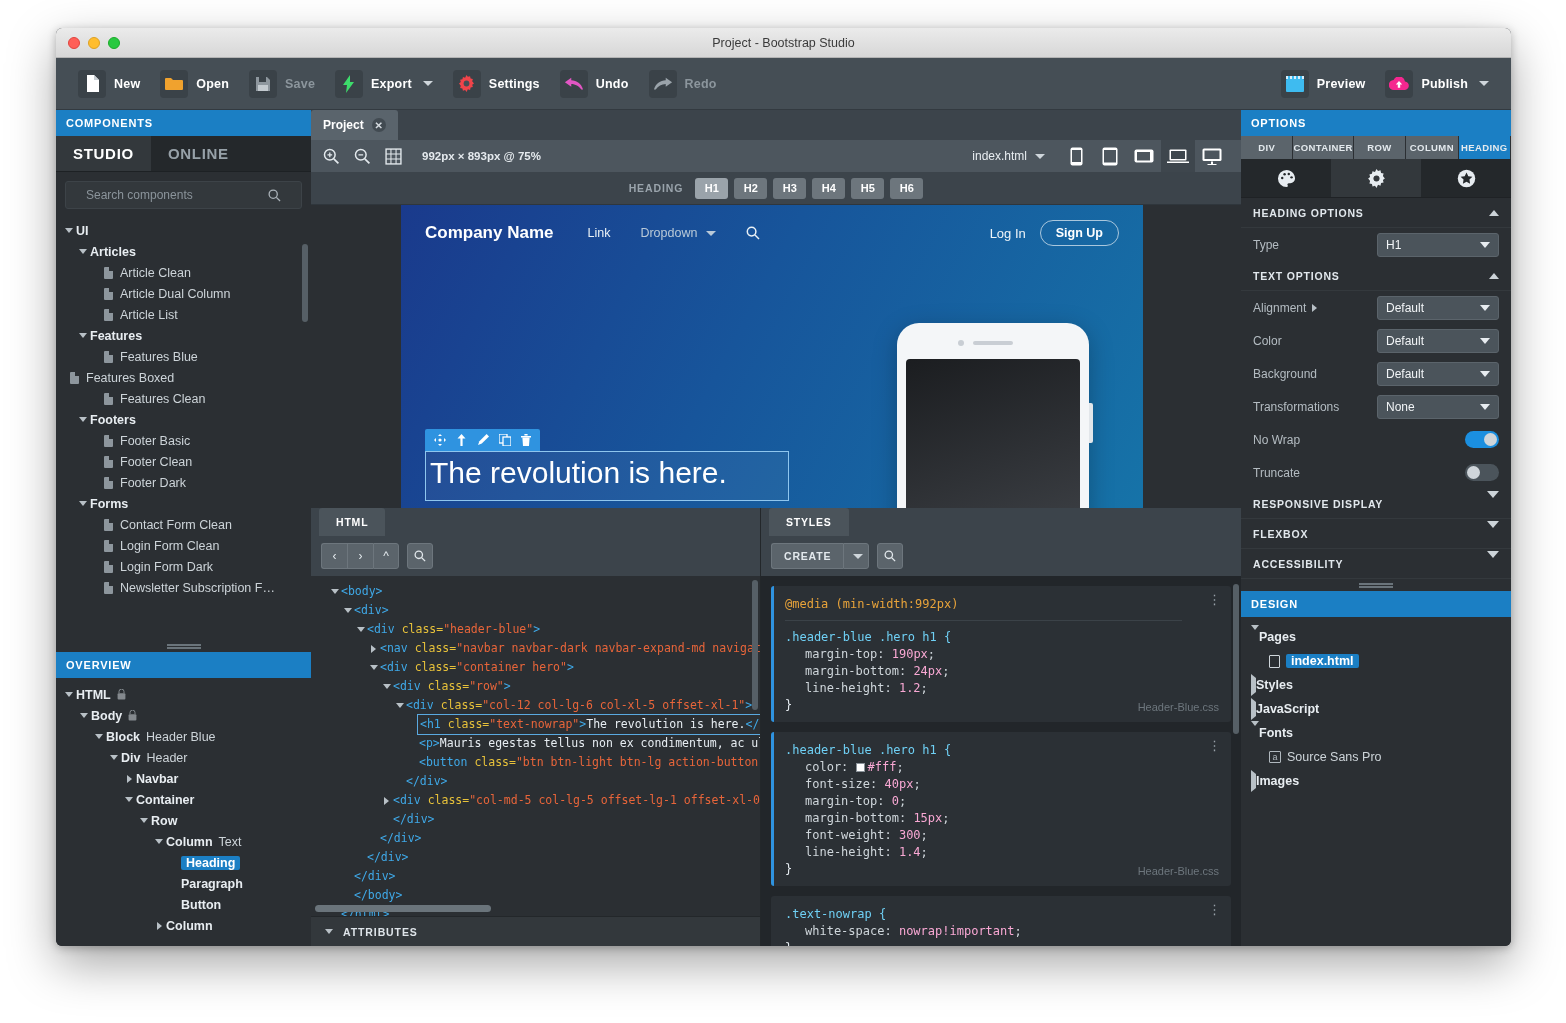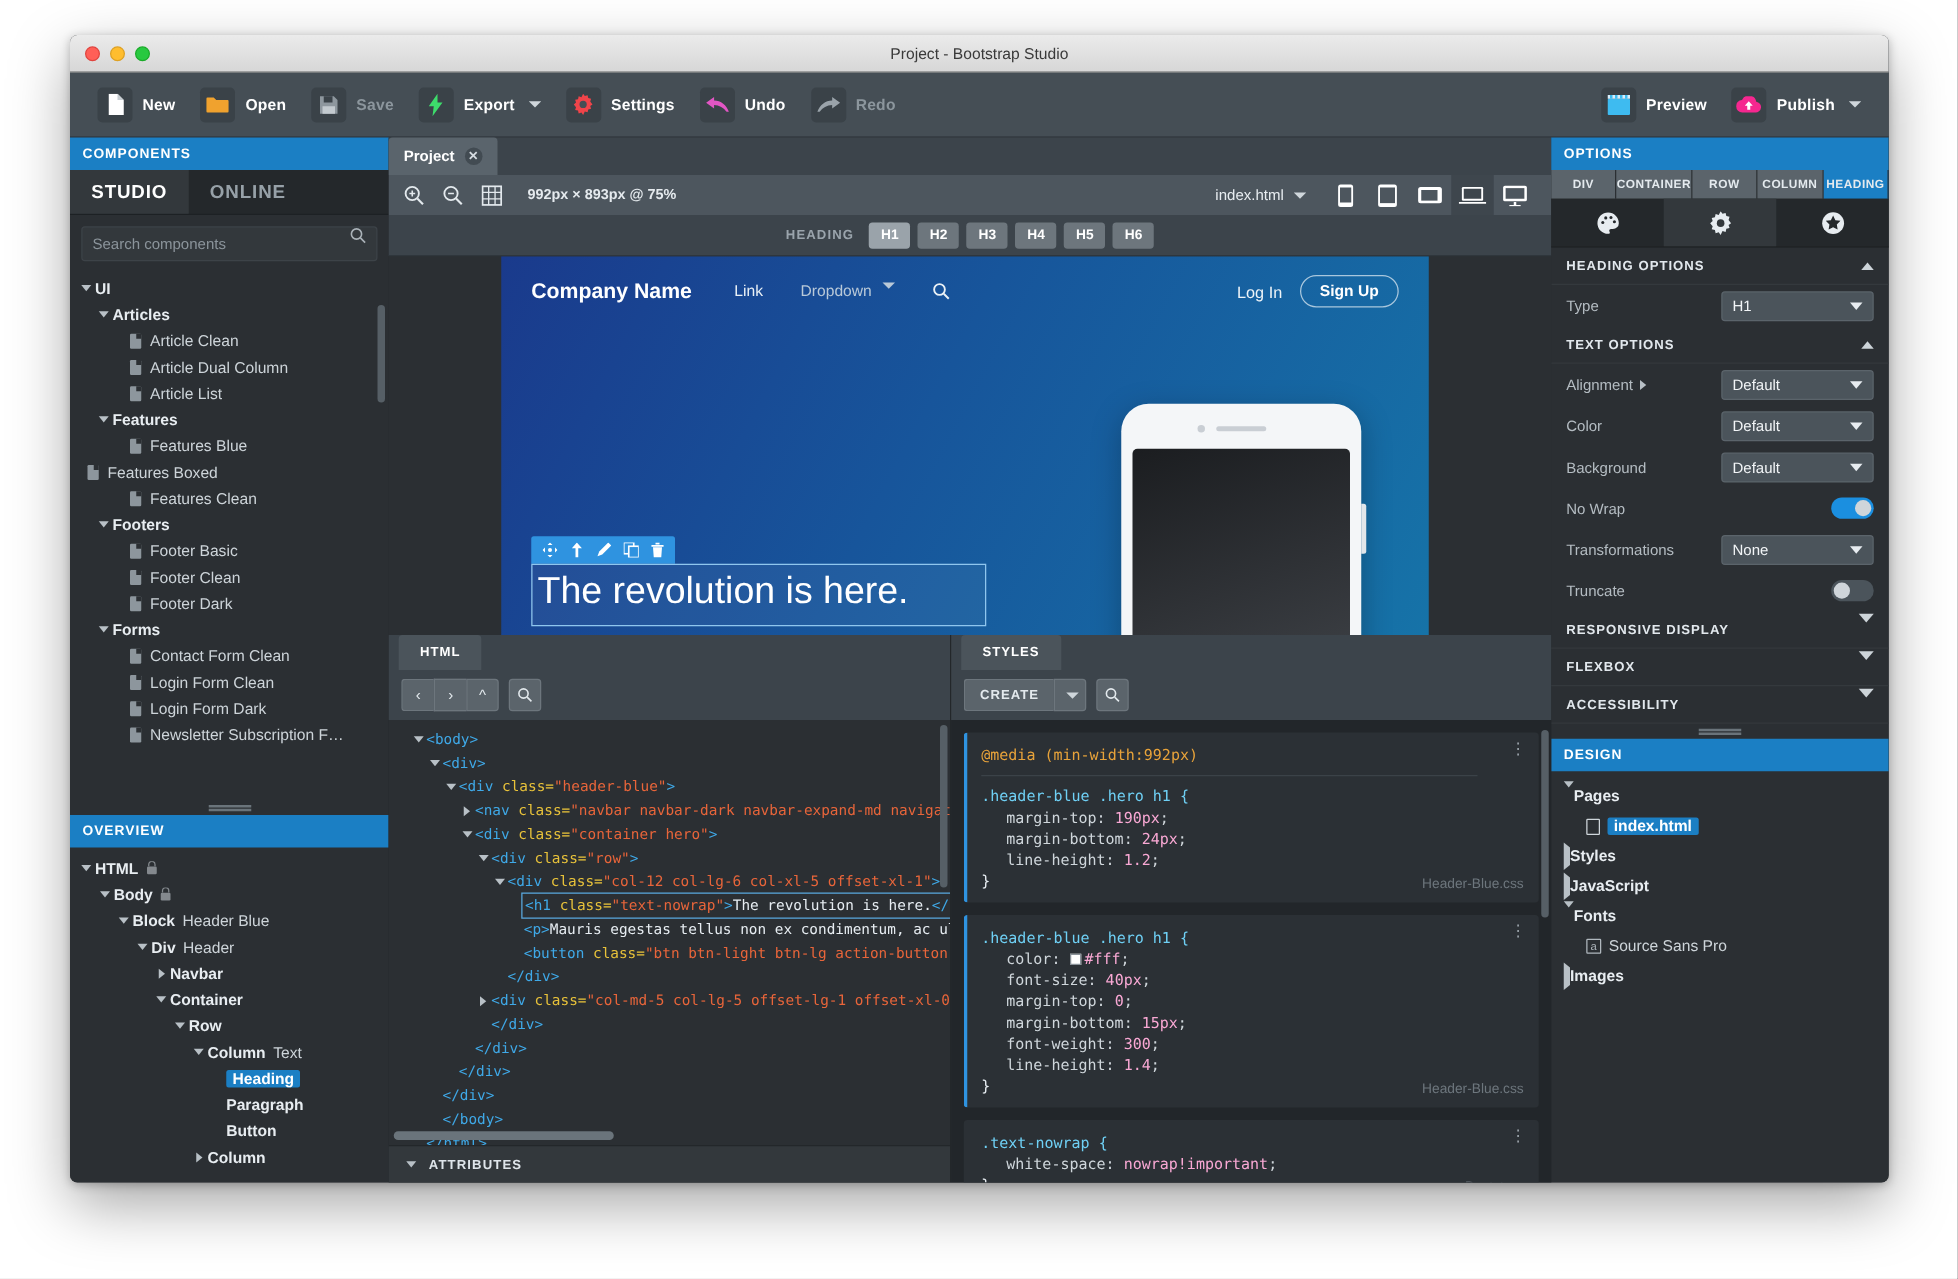--- a/index.html
+++ b/index.html
@@ -61,21 +61,21 @@
   }
   .tabs-row { display: flex; background: #24282b; border-bottom: 1px solid #1d2124; flex: none; }
   .mini-tab {
     padding: 9px 17px; font-size: 15px; font-weight: bold; letter-spacing: .7px;
     color: #97a1a8; cursor: default;
   }
   .mini-tab.active { background: #33383c; color: #ffffff; }
   .search-wrap { padding: 9px; flex: none; }
   .search-box {
     background: #33383c; border: 1px solid #3d4348; border-radius: 3px;
-    height: 28px; display: flex; padding: 0 8px;
+    height: 28px; display: flex; align-items: center; padding: 0 20px;
   }
   .search-box input {
     flex: 1; background: transparent; border: 0; outline: none;
     color: #cdd4d9; font-size: 12px; font-family: "Liberation Sans", sans-serif;
   }
   .search-box input::placeholder { color: #8b949b; }
   .tree { flex: 1; overflow: hidden; position: relative; padding: 2px 0 0 0; }
   .tnode { display: flex; align-items: center; height: 21px; font-size: 12.5px; cursor: default; }
   .tnode .tw {
     width: 14px; flex: none; display: flex; align-items: center; justify-content: center;
@@ -130,21 +130,21 @@
   .h-btn.active { background: #9aa3aa; }
   .canvas { flex: 1; background: #2b2f33; position: relative; overflow: hidden; }
   .page {
     position: absolute; left: 90px; top: 0; width: 742px; height: 100%;
     background: linear-gradient(118deg,#1a3a8c 0%,#17559b 45%,#1673a8 100%);
     overflow: hidden;
   }
   .pnav { display: flex; align-items: center; height: 56px; padding: 0 24px; }
   .brand { font-size: 17px; font-weight: bold; color: #fff; margin-right: 34px; }
   .pnav-link { font-size: 12.5px; color: #eaf1f6; margin-right: 30px; }
-  .pnav-link.muted { color: #b9c9d8; display: flex; gap: 6px; }
+  .pnav-link.muted { color: #b9c9d8; display: flex; align-items: center; gap: 6px; }
   .pnav-right { margin-left: auto; display: flex; align-items: center; gap: 14px; }
   .pnav-right .login { font-size: 13px; color: #eef4f8; }
   .signup {
     font-size: 12.5px; font-weight: bold; color: #fff; border: 1px solid #a9c7dd;
     border-radius: 16px; padding: 5px 15px;
   }
   .phone-mock {
     position: absolute; right: 54px; top: 118px; width: 192px; height: 330px;
     background: #f4f6f8; border-radius: 22px; box-shadow: 0 6px 24px rgba(0,0,0,.25);
   }
@@ -915,30 +915,30 @@
               </div>
             </div>
             <div class="orow">
               <label>Background</label>
               <div class="ctl sel-ctl">
                 <span>Default</span>
                 <span class="cd"></span>
               </div>
             </div>
             <div class="orow">
-              <label>No Wrap</label>
-              <div class="ctl toggle on">
-                <i></i>
-              </div>
-            </div>
-            <div class="orow">
               <label>Transformations</label>
               <div class="ctl sel-ctl">
                 <span>None</span>
                 <span class="cd"></span>
+              </div>
+            </div>
+            <div class="orow">
+              <label>No Wrap</label>
+              <div class="ctl toggle on">
+                <i></i>
               </div>
             </div>
             <div class="orow">
               <label>Truncate</label>
               <div class="ctl toggle">
                 <i></i>
               </div>
             </div>
           </div>
         <div id="collapsed-sections">

